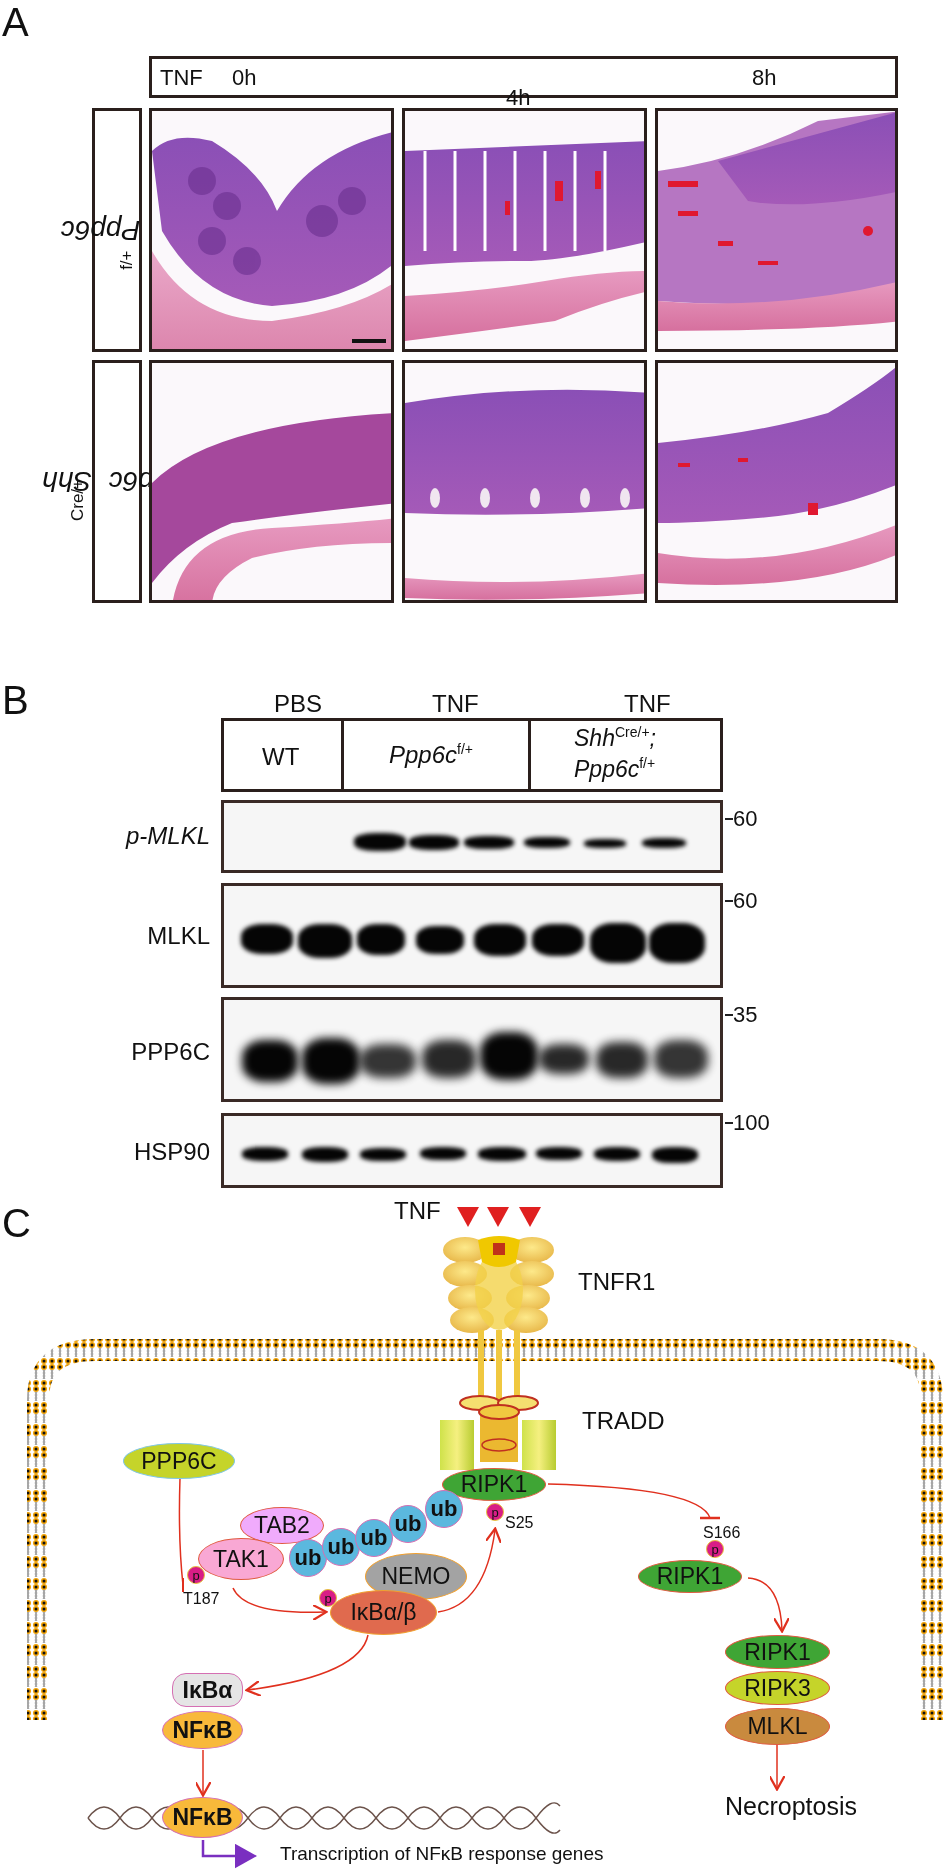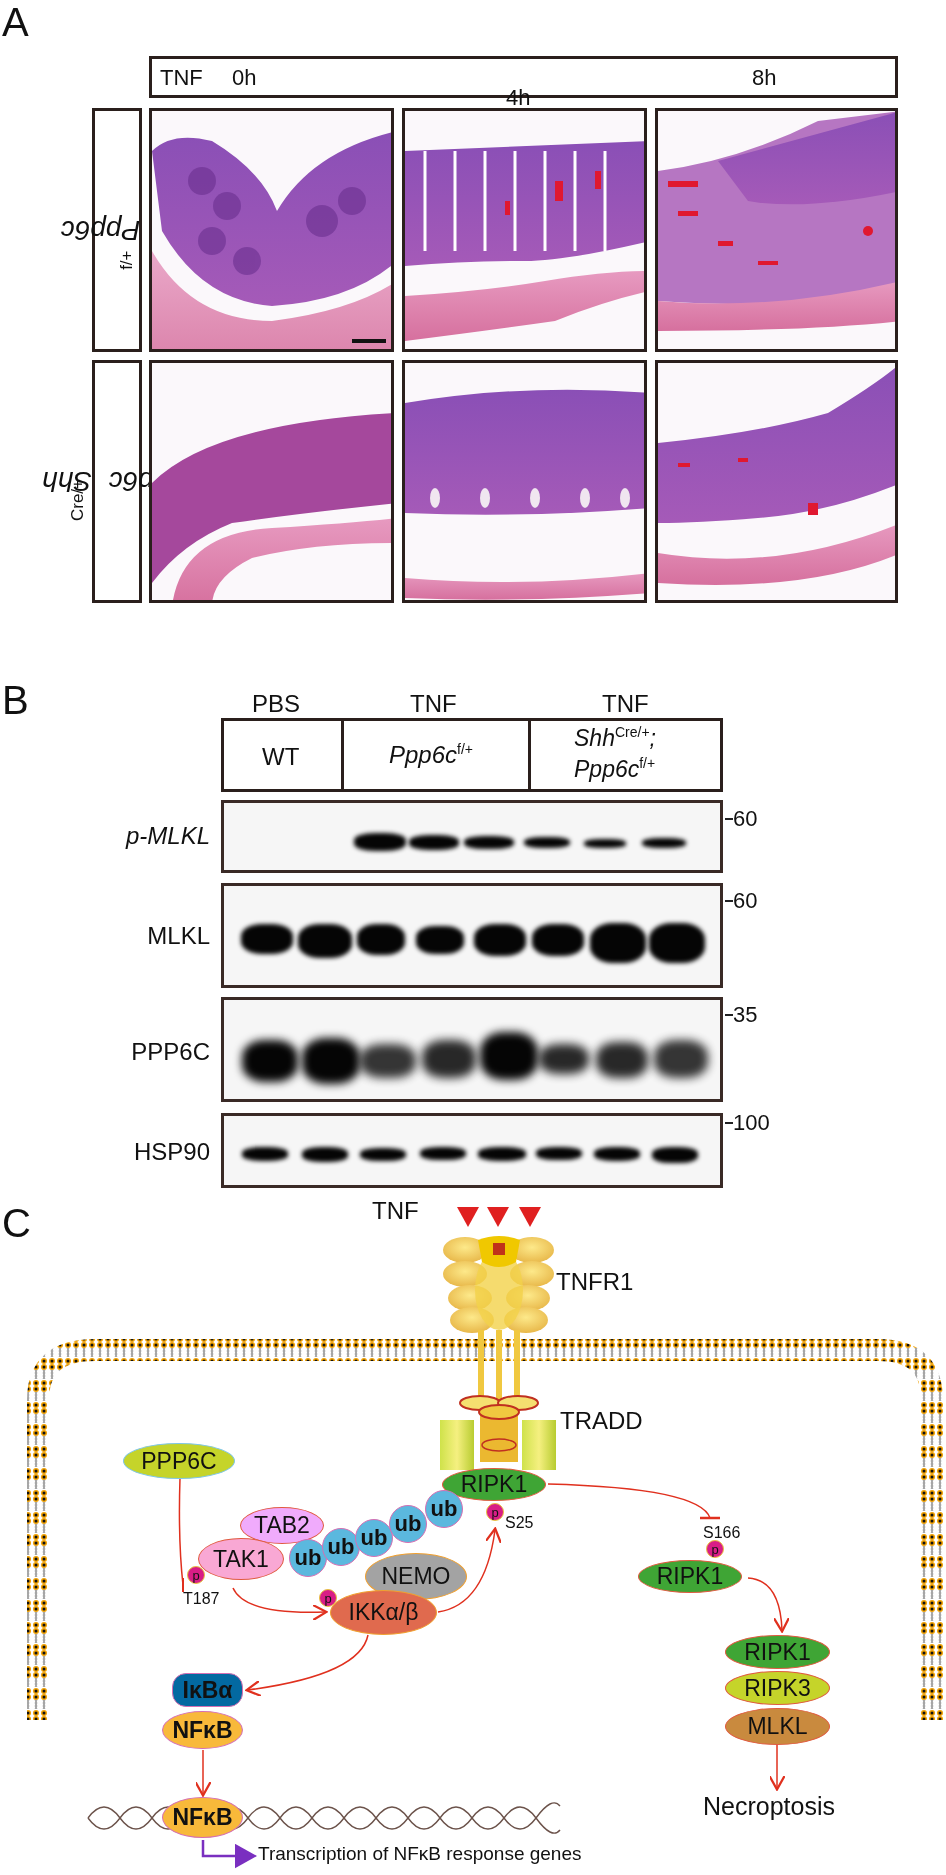--- a/index.html
+++ b/index.html
@@ -14,21 +14,21 @@
   .histo{position:absolute;box-sizing:border-box;border:3px solid #2a1f1c;overflow:hidden;background:#fbf8fb;}
   .blot{position:absolute;box-sizing:border-box;border:3px solid #3a2a26;background:#f6f6f6;overflow:hidden;}
   .band{position:absolute;background:#050505;border-radius:40%;filter:blur(2px);}
   .blot-label{position:absolute;font-size:24px;text-align:right;width:130px;}
   .mw{position:absolute;font-size:22px;}
   .mw::before{content:"";position:absolute;left:-8px;top:12px;width:8px;height:2px;background:#222;}
   .node{position:absolute;box-sizing:border-box;border-radius:50%;display:flex;align-items:center;justify-content:center;font-size:23px;color:#111;white-space:nowrap;}
   .ub{position:absolute;width:38px;height:38px;border-radius:50%;background:#5bb8de;border:1.5px solid #d56fb3;box-sizing:border-box;display:flex;align-items:center;justify-content:center;font-size:22px;font-weight:bold;color:#111;}
   .pdot{position:absolute;width:18px;height:18px;border-radius:50%;background:#d81d86;border:1.5px solid #e8c440;box-sizing:border-box;font-size:13px;display:flex;align-items:center;justify-content:center;color:#111;}
   .site{position:absolute;font-size:16px;}
-  .lbl{position:absolute;font-size:24px;}
+  .lbl{position:absolute;font-size:24px;margin-left:22px;}
 </style>
 </head>
 <body>
 
 <div class="panel-letter" style="left:2px;top:2px;">A</div>
 
 <div class="box" style="left:149px;top:56px;width:749px;height:42px;">
   <span class="hdr-text" style="left:8px;top:8px;">TNF</span>
   <span class="hdr-text" style="left:80px;top:8px;">0h</span>
   <span class="hdr-text" style="left:354px;top:8px;margin-top:20px;">4h</span>
@@ -294,34 +294,34 @@
 <div class="node" style="left:240px;top:1507px;width:84px;height:37px;background:#f0abfc;border:1.5px solid #e05a40;">TAB2</div>
 <div class="node" style="left:198px;top:1538px;width:86px;height:42px;background:#f9a8d4;border:1.5px solid #e05a40;">TAK1</div>
 
 <div class="ub" style="left:289px;top:1539px;">ub</div>
 <div class="ub" style="left:322px;top:1528px;">ub</div>
 <div class="ub" style="left:355px;top:1519px;">ub</div>
 <div class="ub" style="left:389px;top:1505px;">ub</div>
 <div class="ub" style="left:425px;top:1490px;">ub</div>
 
 <div class="node" style="left:365px;top:1553px;width:102px;height:47px;background:#a3a3a3;border:1.5px solid #f0a030;">NEMO</div>
-<div class="node" style="left:330px;top:1590px;width:107px;height:45px;background:#e06a4e;border:1.5px solid #f0a030;">IKKα/β</div>
+<div class="node" style="left:330px;top:1590px;width:107px;height:45px;background:#e06a4e;border:1.5px solid #f0a030;">IκBα/β</div>
 
 <div class="pdot" style="left:187px;top:1566px;">p</div>
 <span class="site" style="left:183px;top:1590px;">T187</span>
 <div class="pdot" style="left:319px;top:1589px;">p</div>
 <div class="pdot" style="left:486px;top:1503px;">p</div>
 <span class="site" style="left:505px;top:1514px;">S25</span>
 
 <span class="site" style="left:703px;top:1524px;">S166</span>
 <div class="pdot" style="left:706px;top:1540px;">p</div>
 <div class="node" style="left:638px;top:1560px;width:104px;height:33px;background:#3fa535;border:1.5px solid #e05a40;">RIPK1</div>
 
 <div class="node" style="left:725px;top:1635px;width:105px;height:34px;background:#3fa535;border:1.5px solid #e05a40;">RIPK1</div>
 <div class="node" style="left:725px;top:1671px;width:105px;height:34px;background:#c5d42a;border:1.5px solid #e05a40;">RIPK3</div>
 <div class="node" style="left:725px;top:1708px;width:105px;height:37px;background:#c98a3e;border:1.5px solid #e05a40;">MLKL</div>
 <span class="lbl" style="left:703px;top:1792px;font-size:25px;">Necroptosis</span>
 
-<div class="node" style="left:172px;top:1673px;width:71px;height:34px;border-radius:14px;background:#0369a1;border:1.5px solid #d56fb3;font-weight:bold;">IκBα</div>
+<div class="node" style="left:172px;top:1673px;width:71px;height:34px;border-radius:14px;background:#e5e5e5;border:1.5px solid #d56fb3;font-weight:bold;">IκBα</div>
 <div class="node" style="left:162px;top:1711px;width:81px;height:38px;background:#f8b93a;border:1.5px solid #d56fb3;font-weight:bold;">NFκB</div>
 <div class="node" style="left:162px;top:1797px;width:81px;height:41px;background:#f8b93a;border:1.5px solid #d56fb3;font-weight:bold;">NFκB</div>
 
 <span class="lbl" style="left:258px;top:1843px;font-size:19px;">Transcription of NFκB response genes</span>
 
 </body></html>

